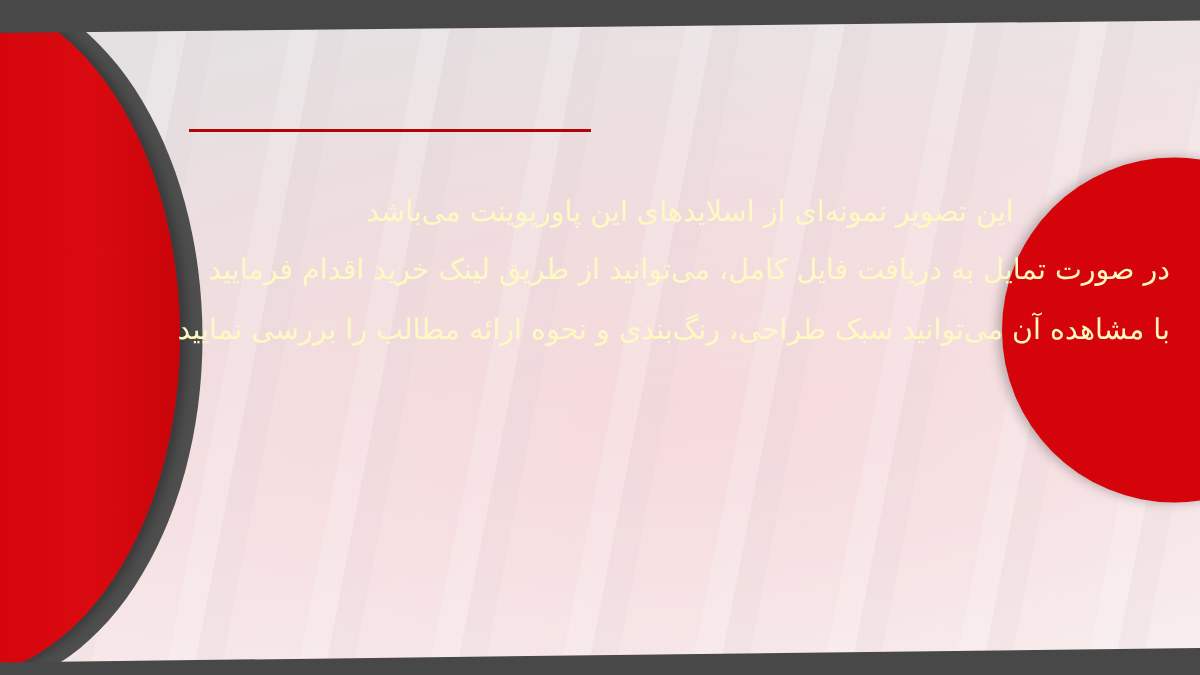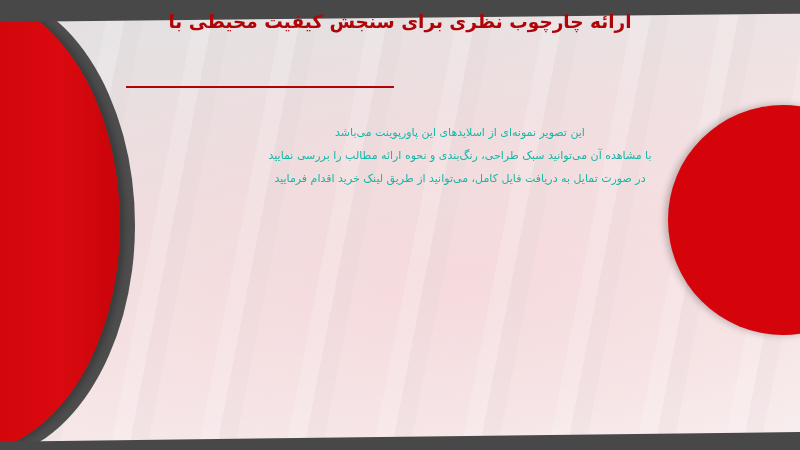--- a/index.html
+++ b/index.html
@@ -188,23 +188,23 @@
     position: absolute;
     right: 20px;
     left: 140px;
     top: 122px;
     text-align: center;
     direction: rtl;
   }
 
   .body-line {
     font-family: "DejaVu Sans", sans-serif;
-    font-size: 11px;
+    font-size: 19px;
     font-weight: normal;
-    color: #14b8a6;
+    color: #fef9c3;
     line-height: 2.07;
     white-space: nowrap;
   }
 </style>
 </head>
 <body>
 
 <div id="slide">
 
   <div class="bg-frame"></div>
@@ -219,25 +219,24 @@
 
   <div class="red-lens-rim"></div>
   <div class="red-lens"></div>
 
   <div class="band-top"></div>
   <div class="band-bottom"></div>
 
   <div class="content">
 
     <div class="title-block">
-      <div class="title-line">ارائه چارچوب نظری برای سنجش کیفیت محیطی با</div>
     </div>
 
     <div class="title-rule"></div>
 
     <div class="body-block">
       <div class="body-line">این تصویر نمونه‌ای از اسلایدهای این پاورپوینت می‌باشد</div>
+      <div class="body-line">در صورت تمایل به دریافت فایل کامل، می‌توانید از طریق لینک خرید اقدام فرمایید</div>
       <div class="body-line">با مشاهده آن می‌توانید سبک طراحی، رنگ‌بندی و نحوه ارائه مطالب را بررسی نمایید</div>
-      <div class="body-line">در صورت تمایل به دریافت فایل کامل، می‌توانید از طریق لینک خرید اقدام فرمایید</div>
     </div>
 
   </div>
 </div>
 
 </body></html>

